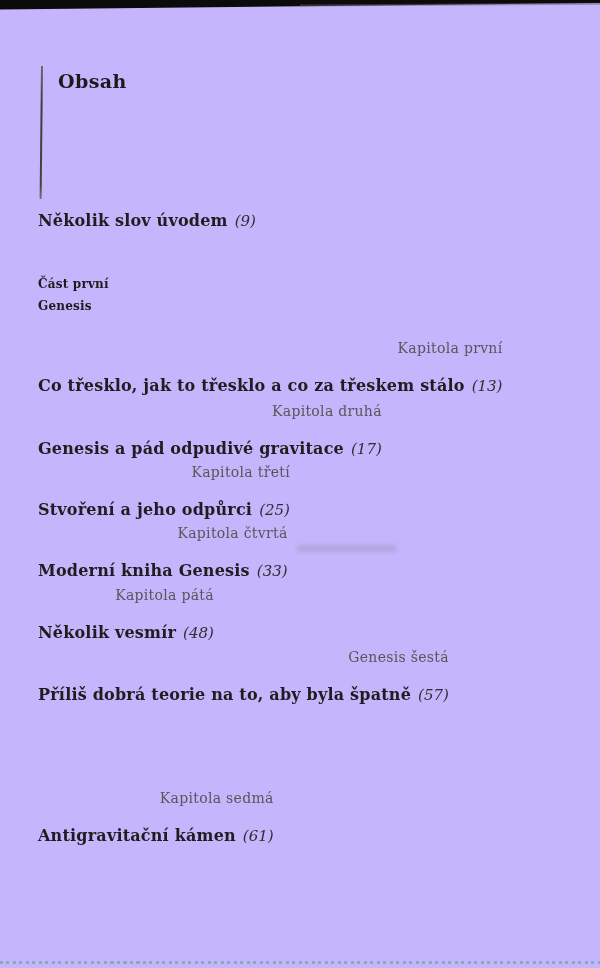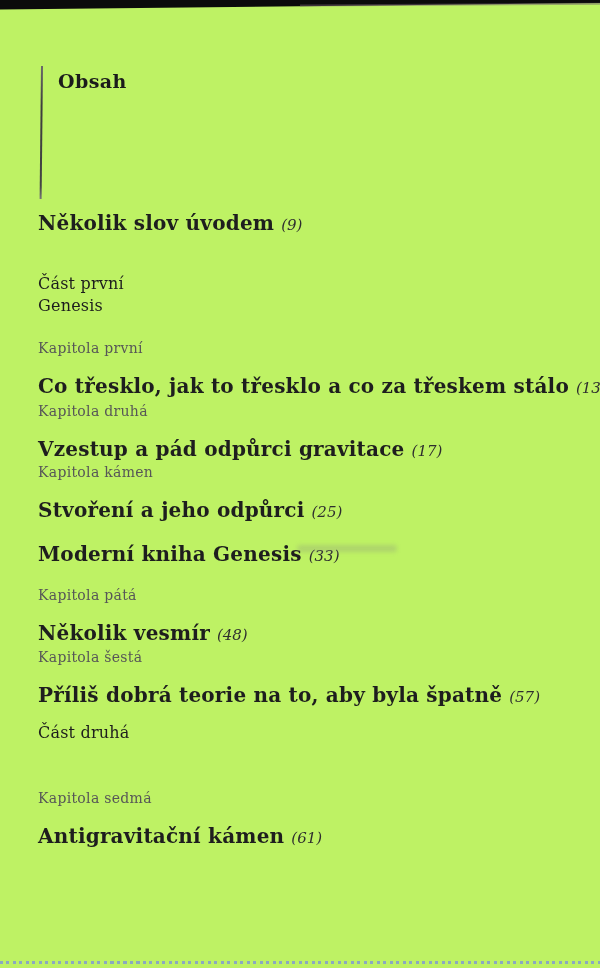--- a/index.html
+++ b/index.html
@@ -5,21 +5,21 @@
   html, body {
     margin: 0;
     padding: 0;
     background: #e8e8e8;
   }
   .page {
     position: relative;
     width: 600px;
     height: 968px;
     margin: 0 auto;
-    background: #bef264;
+    background: #c4b5fd;
     overflow: hidden;
     font-family: "DejaVu Serif", "Liberation Serif", serif;
     color: #1e1e1e;
   }
   .top-bar {
     position: absolute;
     top: 0;
     left: 0;
     display: block;
   }
@@ -42,43 +42,44 @@
     font-weight: bold;
     letter-spacing: 0.4px;
     color: #1b1b1b;
   }
   .entry, .part-heading, .chapter {
     position: absolute;
     left: 38px;
     white-space: nowrap;
   }
   .entry-title {
-    font-size: 20px;
+    font-size: 16px;
     font-weight: bold;
     color: #1e1e1e;
     letter-spacing: 0.2px;
   }
   .entry-page {
     font-size: 15px;
     font-style: italic;
     color: #2e2e2e;
     margin-left: 7px;
   }
   .part-heading div {
-    font-size: 16px;
-    font-weight: normal;
+    font-size: 12px;
+    font-weight: bold;
     line-height: 22px;
     letter-spacing: 0.2px;
     color: #1d1d1d;
   }
   .chapter-label {
     font-size: 14px;
     line-height: 17px;
     color: #575757;
     letter-spacing: 0.3px;
+    text-align: right;
   }
   .chapter-title-line {
     margin-top: 19px;
     line-height: 20px;
   }
   .smudge {
     position: absolute;
     left: 297px;
     top: 545px;
     width: 100px;
@@ -126,53 +127,53 @@
   <div class="chapter" style="top:340px">
     <div class="chapter-label">Kapitola první</div>
     <div class="chapter-title-line">
       <span class="entry-title">Co třesklo, jak to třesklo a co za třeskem stálo</span><span class="entry-page">(13)</span>
     </div>
   </div>
 
   <div class="chapter" style="top:403px">
     <div class="chapter-label">Kapitola druhá</div>
     <div class="chapter-title-line">
-      <span class="entry-title">Vzestup a pád odpůrci gravitace</span><span class="entry-page">(17)</span>
+      <span class="entry-title">Genesis a pád odpudivé gravitace</span><span class="entry-page">(17)</span>
     </div>
   </div>
 
   <div class="chapter" style="top:464px">
-    <div class="chapter-label">Kapitola kámen</div>
+    <div class="chapter-label">Kapitola třetí</div>
     <div class="chapter-title-line">
       <span class="entry-title">Stvoření a jeho odpůrci</span><span class="entry-page">(25)</span>
     </div>
   </div>
 
   <div class="chapter" style="top:525px">
+    <div class="chapter-label">Kapitola čtvrtá</div>
     <div class="chapter-title-line">
       <span class="entry-title">Moderní kniha Genesis</span><span class="entry-page">(33)</span>
     </div>
   </div>
 
   <div class="chapter" style="top:587px">
     <div class="chapter-label">Kapitola pátá</div>
     <div class="chapter-title-line">
       <span class="entry-title">Několik vesmír</span><span class="entry-page">(48)</span>
     </div>
   </div>
 
   <div class="chapter" style="top:649px">
-    <div class="chapter-label">Kapitola šestá</div>
+    <div class="chapter-label">Genesis šestá</div>
     <div class="chapter-title-line">
       <span class="entry-title">Příliš dobrá teorie na to, aby byla špatně</span><span class="entry-page">(57)</span>
     </div>
   </div>
 
   <div class="part-heading" style="top:722px">
-    <div>Část druhá</div>
   </div>
 
   <div class="chapter" style="top:790px">
     <div class="chapter-label">Kapitola sedmá</div>
     <div class="chapter-title-line">
       <span class="entry-title">Antigravitační kámen</span><span class="entry-page">(61)</span>
     </div>
   </div>
 
   <div class="smudge"></div>

